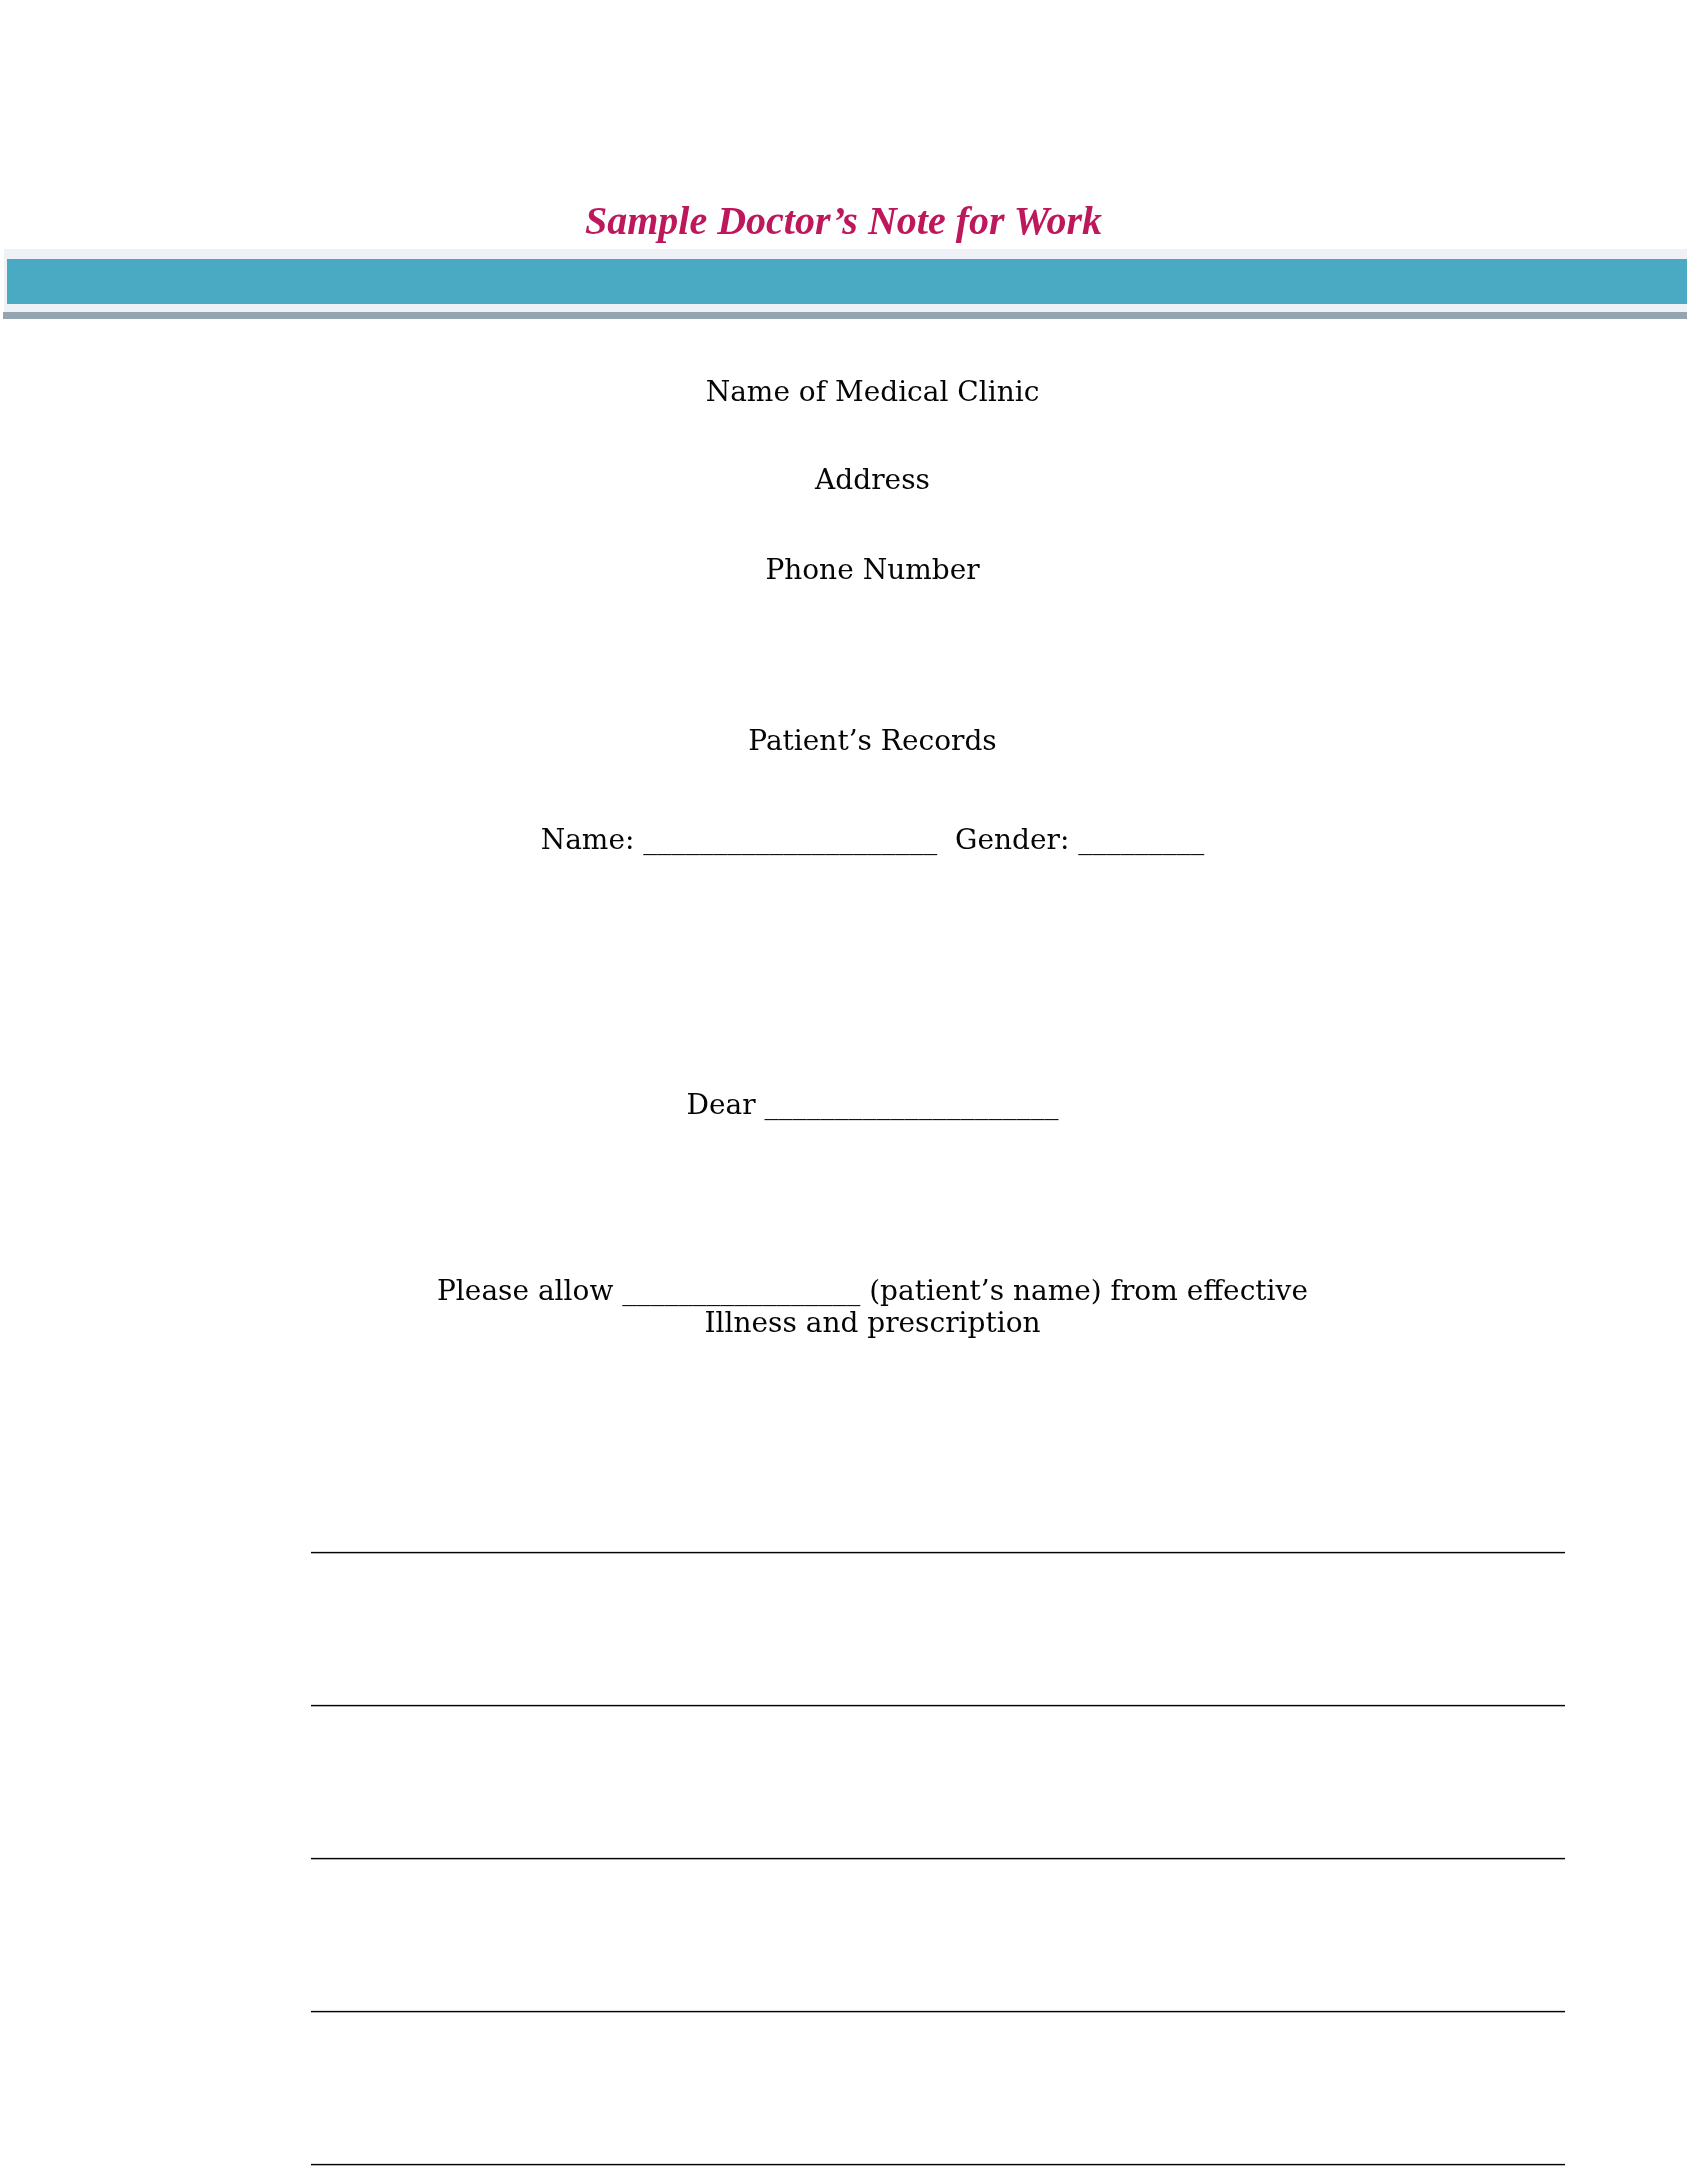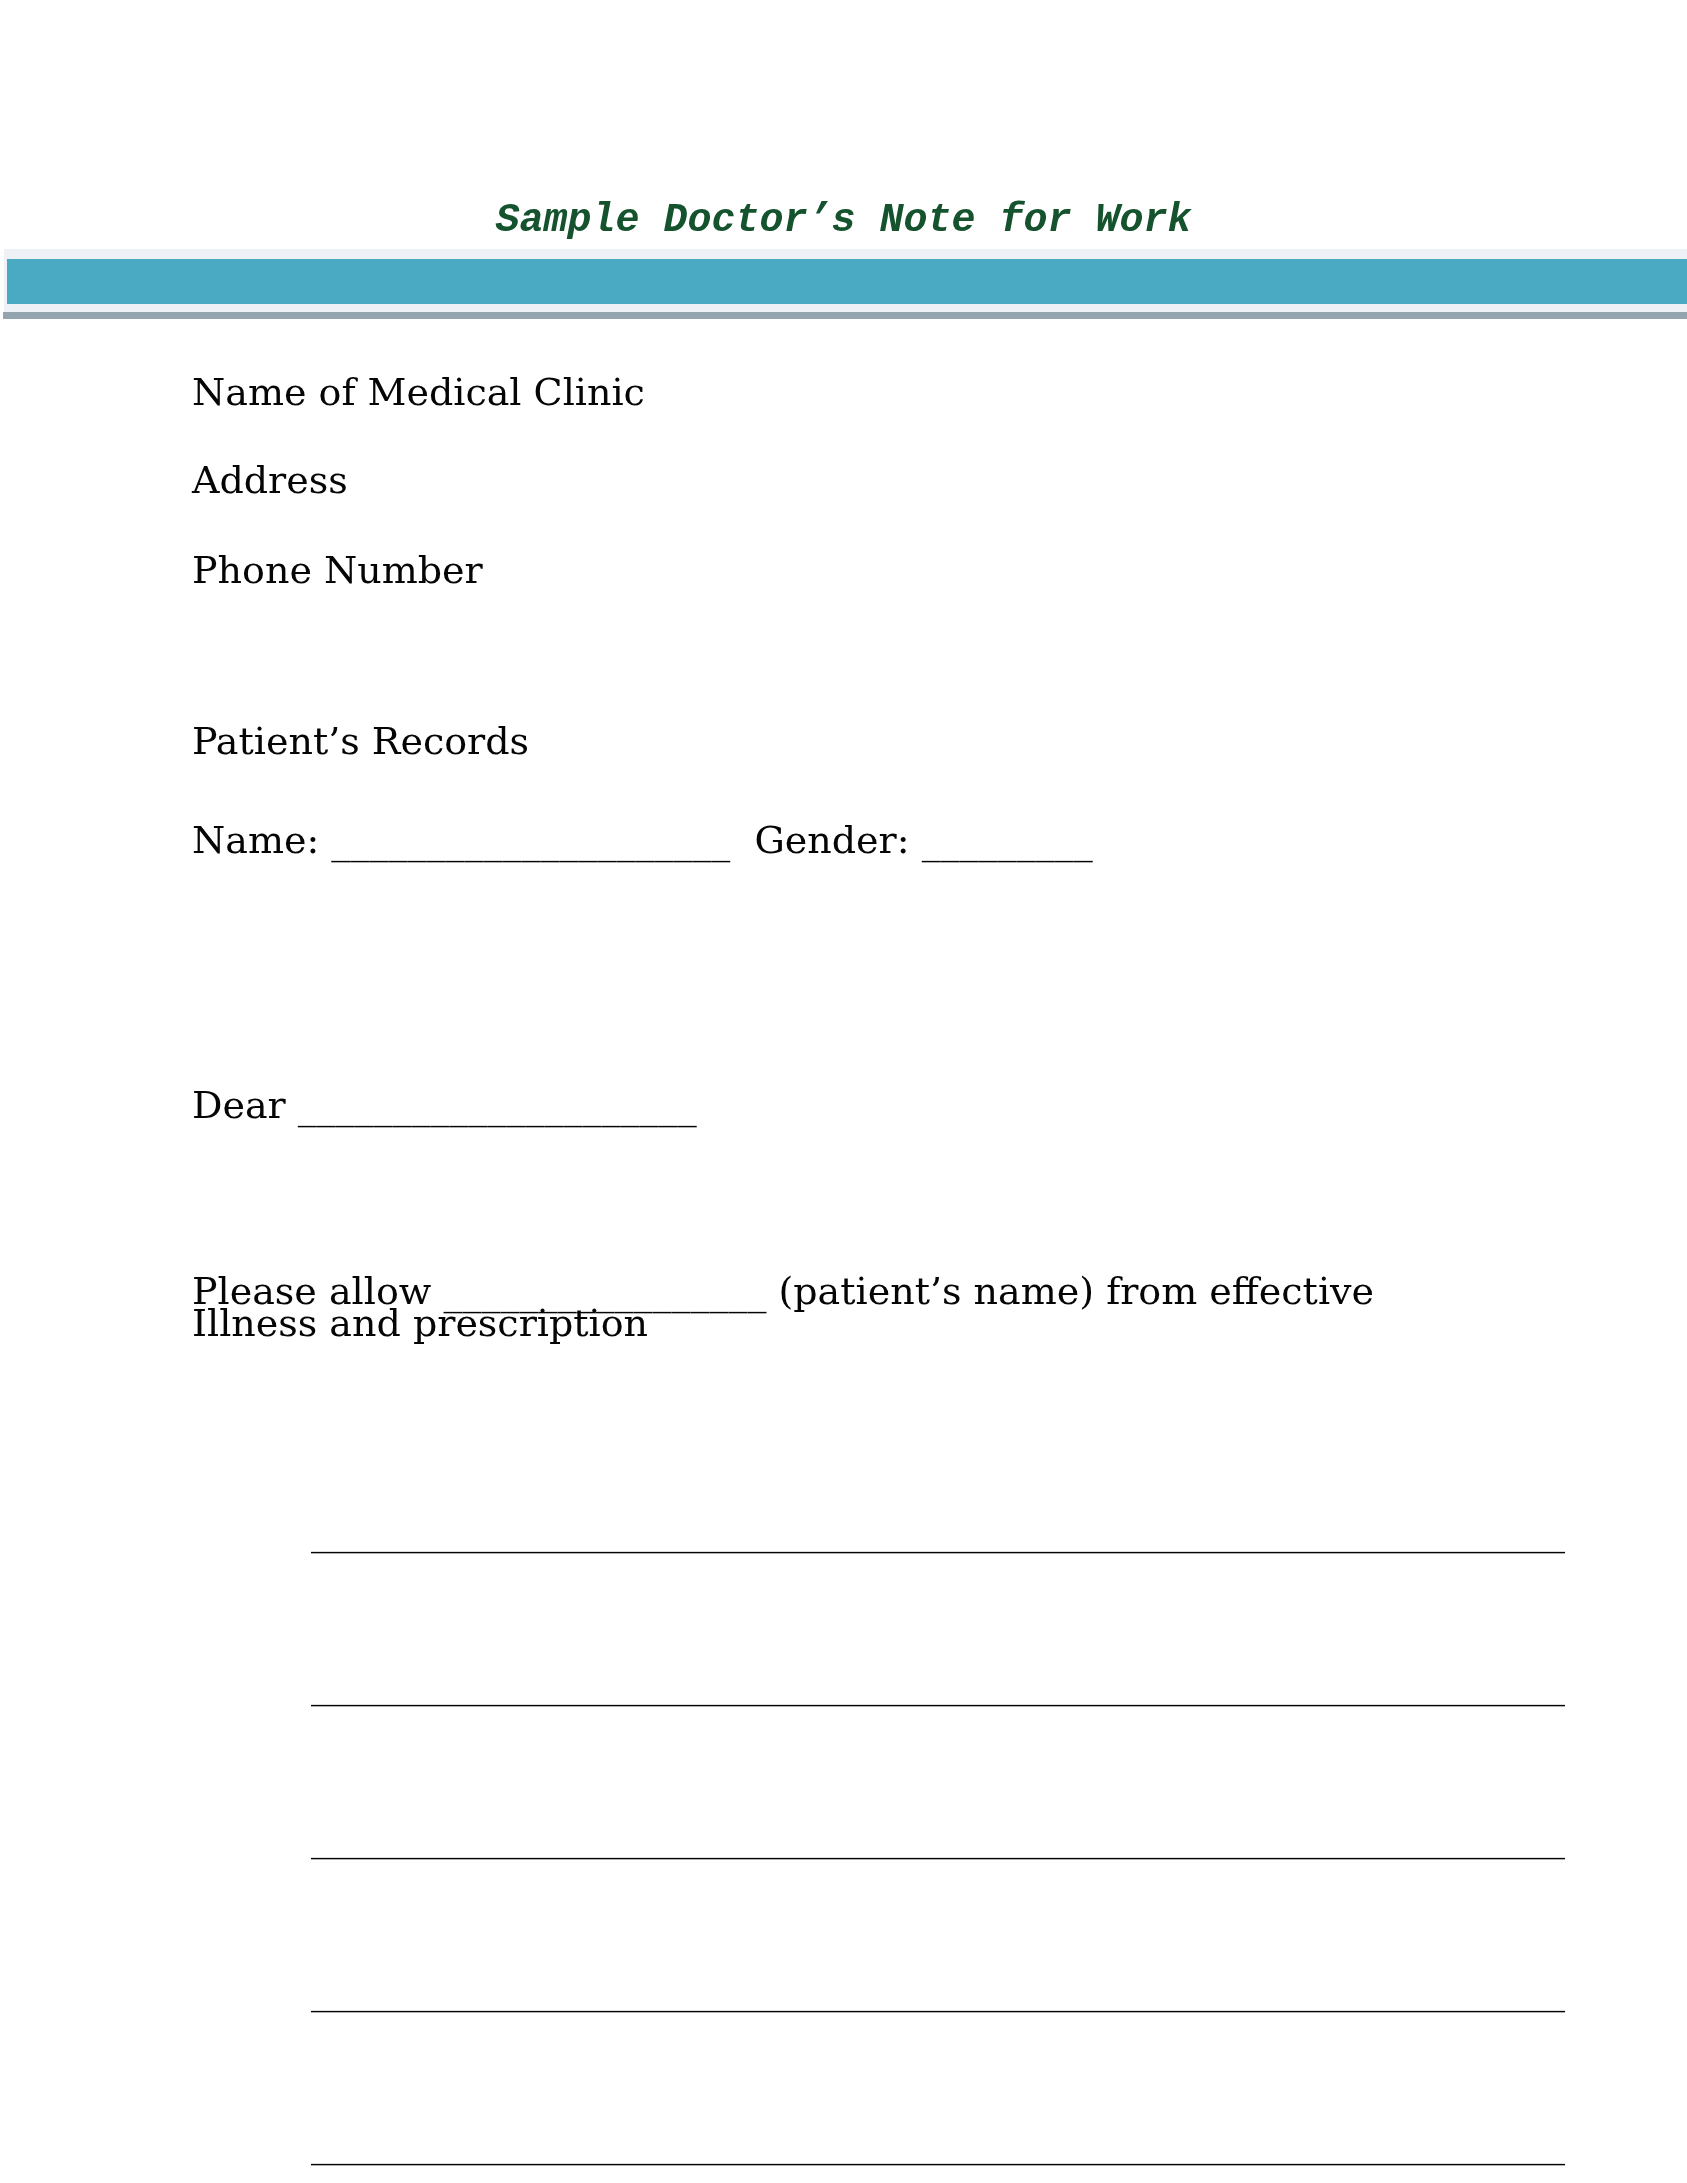--- a/index.html
+++ b/index.html
@@ -15,26 +15,26 @@
     overflow: hidden;
     font-family: "DejaVu Serif", serif;
     color: #050505;
   }
   .doc-title {
     position: absolute;
     top: 195px;
     left: 0;
     width: 100%;
     text-align: center;
-    font-family: Liberation Mono, monospace;
+    font-family: Liberation Serif, serif;
     font-weight: bold;
     font-style: italic;
     font-size: 40px;
     line-height: 52px;
-    color: #14532d;
+    color: #be185d;
     white-space: pre;
   }
   .band-outer {
     position: absolute;
     top: 249px;
     left: 3.5px;
     right: 0;
     height: 63px;
     background: #eef2f6;
   }
@@ -51,23 +51,24 @@
     top: 312px;
     left: 2.6px;
     right: 0;
     height: 7px;
     background: #95a5af;
   }
   .tline {
     position: absolute;
     left: 192px;
     right: 134px;
-    font-size: 38px;
+    font-size: 28px;
     line-height: 52px;
     white-space: pre-wrap;
+    text-align: center;
   }
   .bold { font-weight: normal; }
   .ruled {
     position: absolute;
     left: 192px;
     right: 122px;
     top: 1404px;
     font-size: 38px;
     line-height: 51px;
     white-space: pre;

